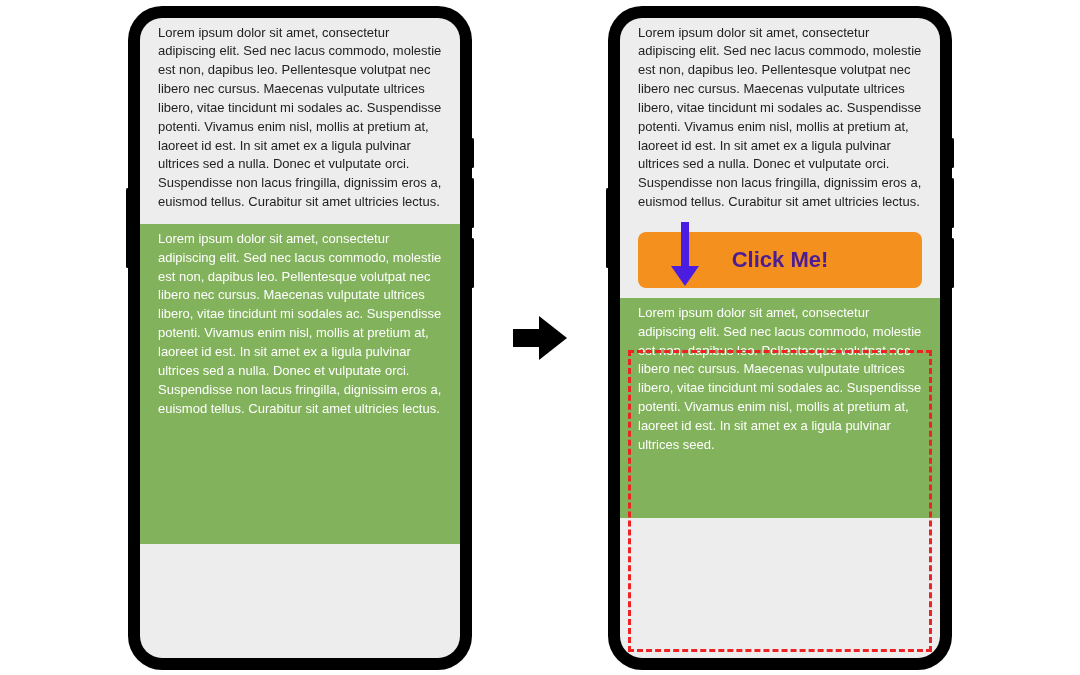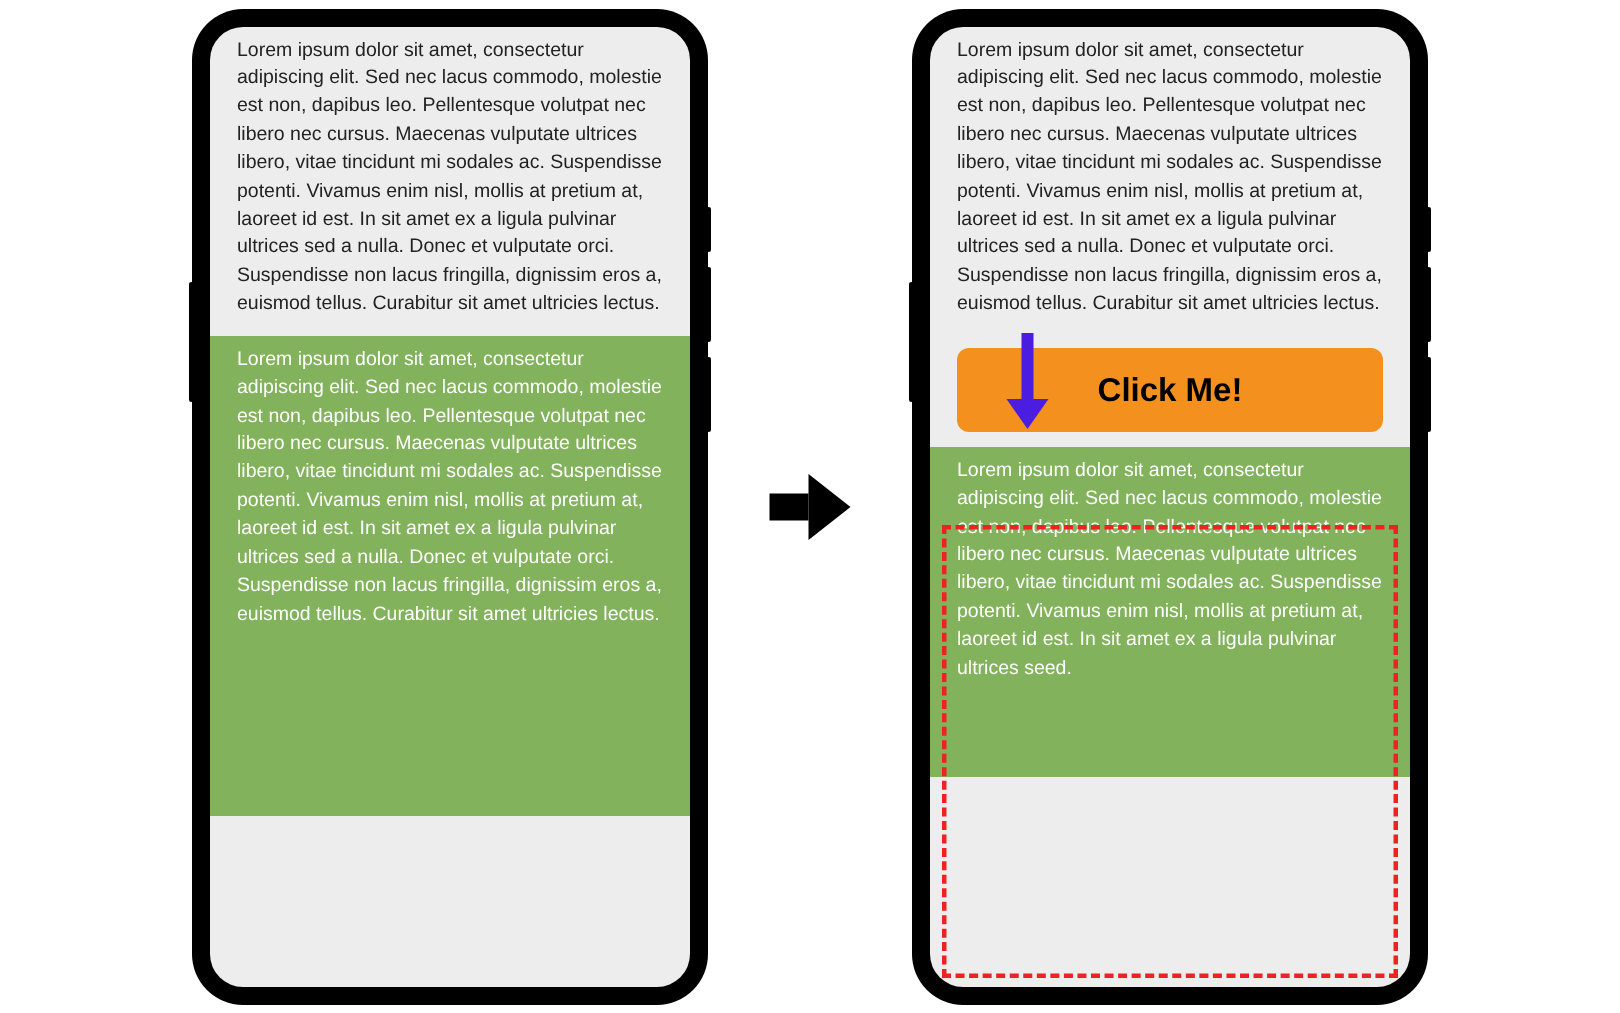--- a/index.html
+++ b/index.html
@@ -29,21 +29,21 @@
     .green-block {
       background: #82b25b; color: #fff;
     }
     .green-block .text-block { color: #fff; }
     .ad-insert {
       position: absolute; left: 8px; right: 8px; top: 332px; bottom: 6px;
       border: 3px dashed #e22; pointer-events: none;
     }
     .btn-clickme {
       display: flex; align-items: center; justify-content: center;
-      background: #f4901e; color: #000000; font-size: 22px; font-weight: bold;
+      background: #f4901e; color: #4c1d95; font-size: 22px; font-weight: bold;
       height: 56px; width: calc(100% - 36px); margin: 8px auto 10px auto;
       border-radius: 8px; position: relative;
     }
     .btn-arrow {
       position: absolute; left: 36px; top: -10px; width: 22px; height: 70px;
       display: flex; flex-direction: column; align-items: center;
     }
     .btn-arrow .shaft { width: 8px; height: 44px; background: #4a1de0; }
     .btn-arrow .head {
       width: 0; height: 0; border-left: 14px solid transparent; border-right: 14px solid transparent;

